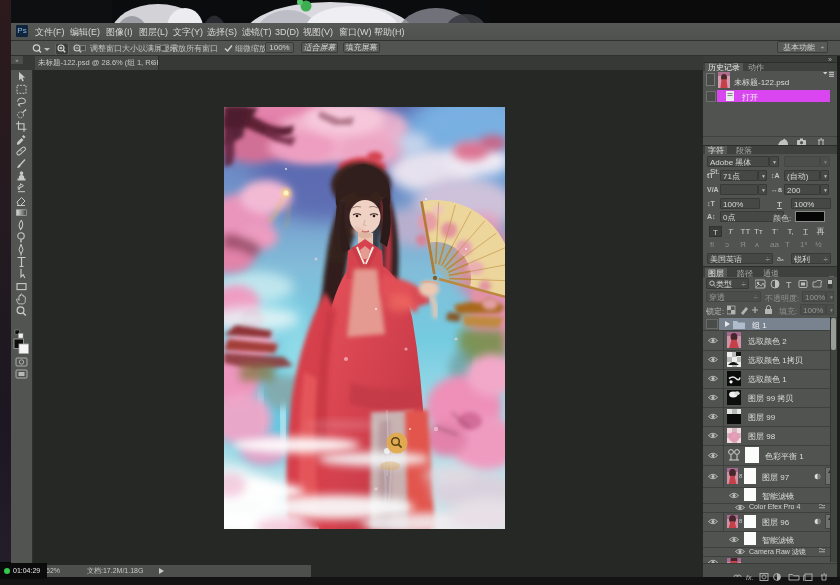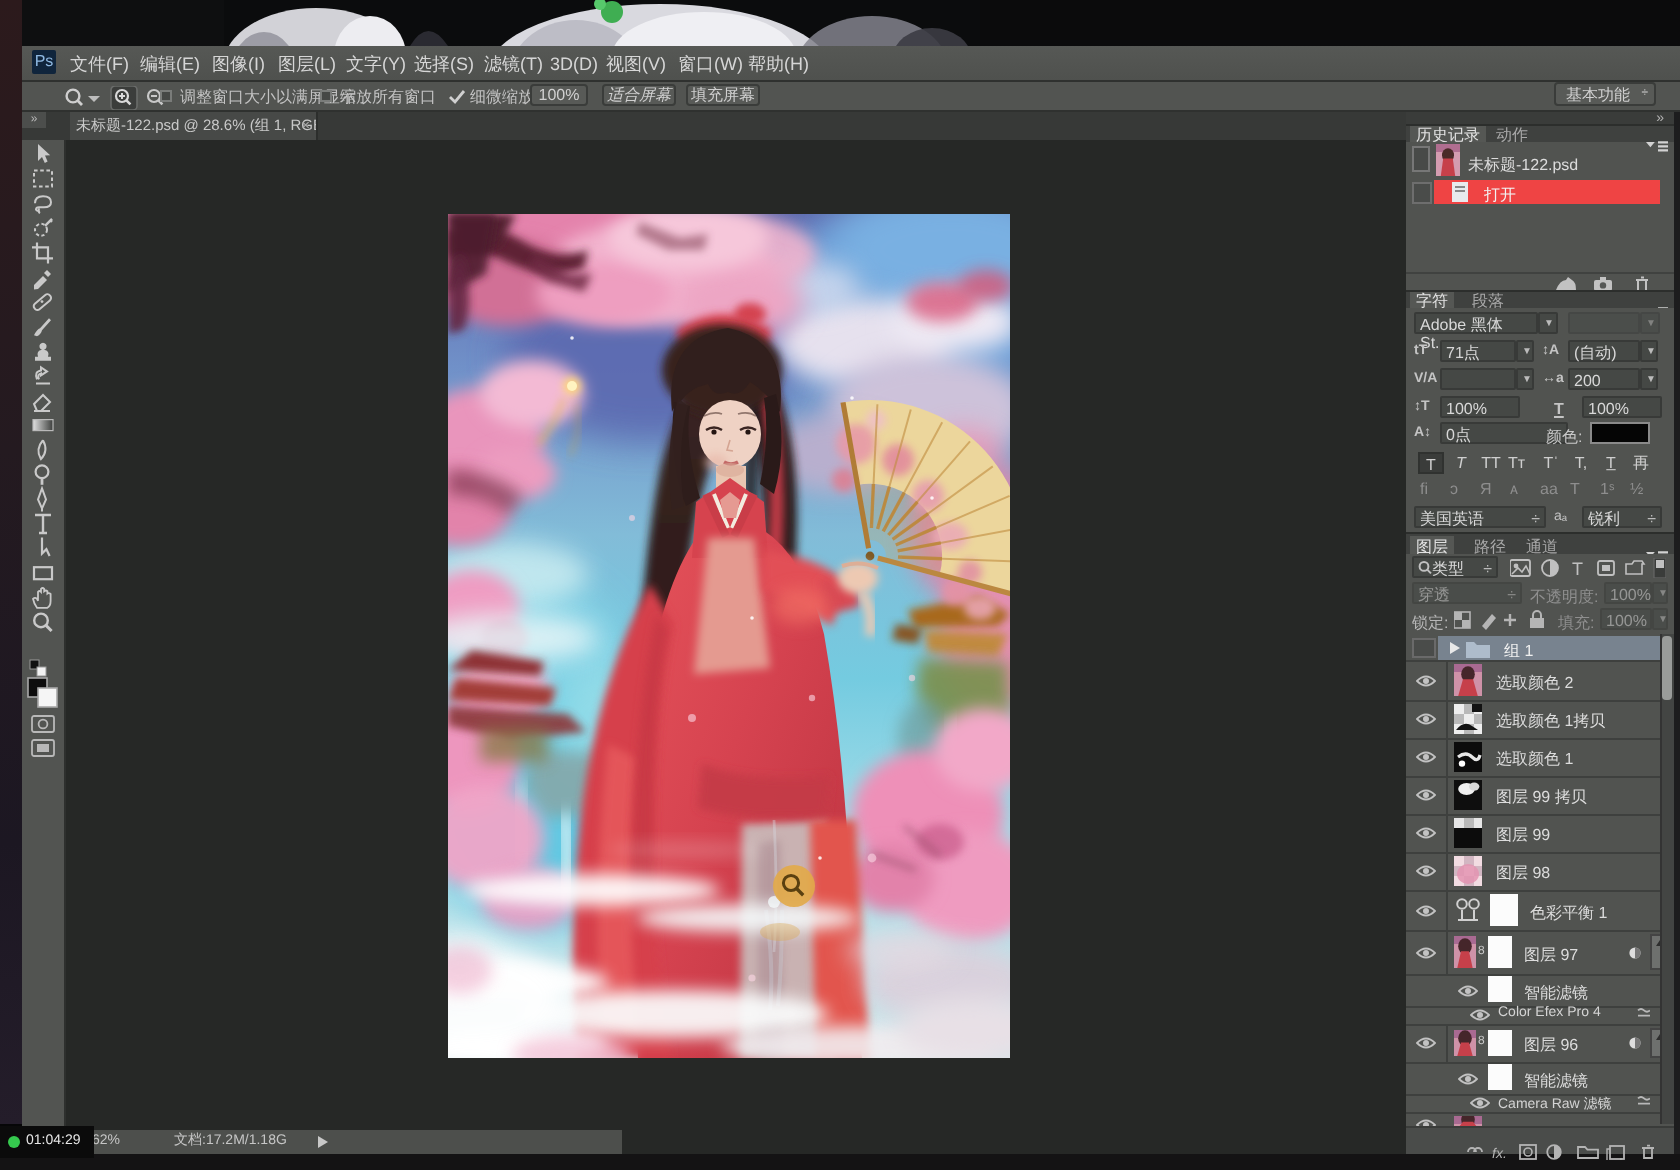--- a/index.html
+++ b/index.html
@@ -422,21 +422,21 @@
 <div class="abs" style="left:0;top:15px;width:118px;height:65px;background:#515350;text-align:right;">
         <div class="abs" style="left:3px;top:2px;width:9px;height:13px;border:1px solid #777;background:#484a48;"></div>
         <svg class="abs" style="left:15px;top:1px" width="12" height="16" viewBox="0 0 12 16">
           <rect width="12" height="16" fill="#d49cb0"></rect>
           <rect y="0" width="12" height="4" fill="#b06e90"></rect>
           <ellipse cx="6.0" cy="5.6" rx="3" ry="3.5" fill="#4a2a28"></ellipse>
           <path d="M2.4000000000000004 16 L3.5999999999999996 7.2 h4.800000000000001 L9.600000000000001 16 z" fill="#c6404a"></path>
         </svg>
         <div class="abs" style="left:31px;top:6px;color:#dcdcdc;font-size:8px;white-space:nowrap;">未标题-122.psd</div>
         <div class="abs" style="left:3px;top:20px;width:10px;height:11px;border:1px solid #6e6e6e;background:#4a4c4a;"></div>
-        <div class="abs" style="left:14px;top:19px;width:113px;height:12px;background:#ef4444;">
+        <div class="abs" style="left:14px;top:19px;width:113px;height:12px;background:#d946ef;">
           <svg class="abs" style="left:8px;top:1px" width="11" height="10" viewBox="0 0 11 10">
             <rect x="1" y="0" width="8" height="10" fill="#e8eaec"></rect>
             <rect x="2.5" y="2" width="5" height="1" fill="#888"></rect>
             <rect x="2.5" y="4" width="5" height="1" fill="#888"></rect>
           </svg>
           <span class="abs" style="left:25px;top:2px;color:#f2f2f2;font-size:8px;">打开</span>
         </div>
       </div>
 <div class="abs" style="left:0;top:80px;width:134px;height:9px;background:#515350;border-top:1px solid #404240;">
         <svg class="abs" style="left:74px;top:1px" width="54" height="8" viewBox="0 0 54 8">

